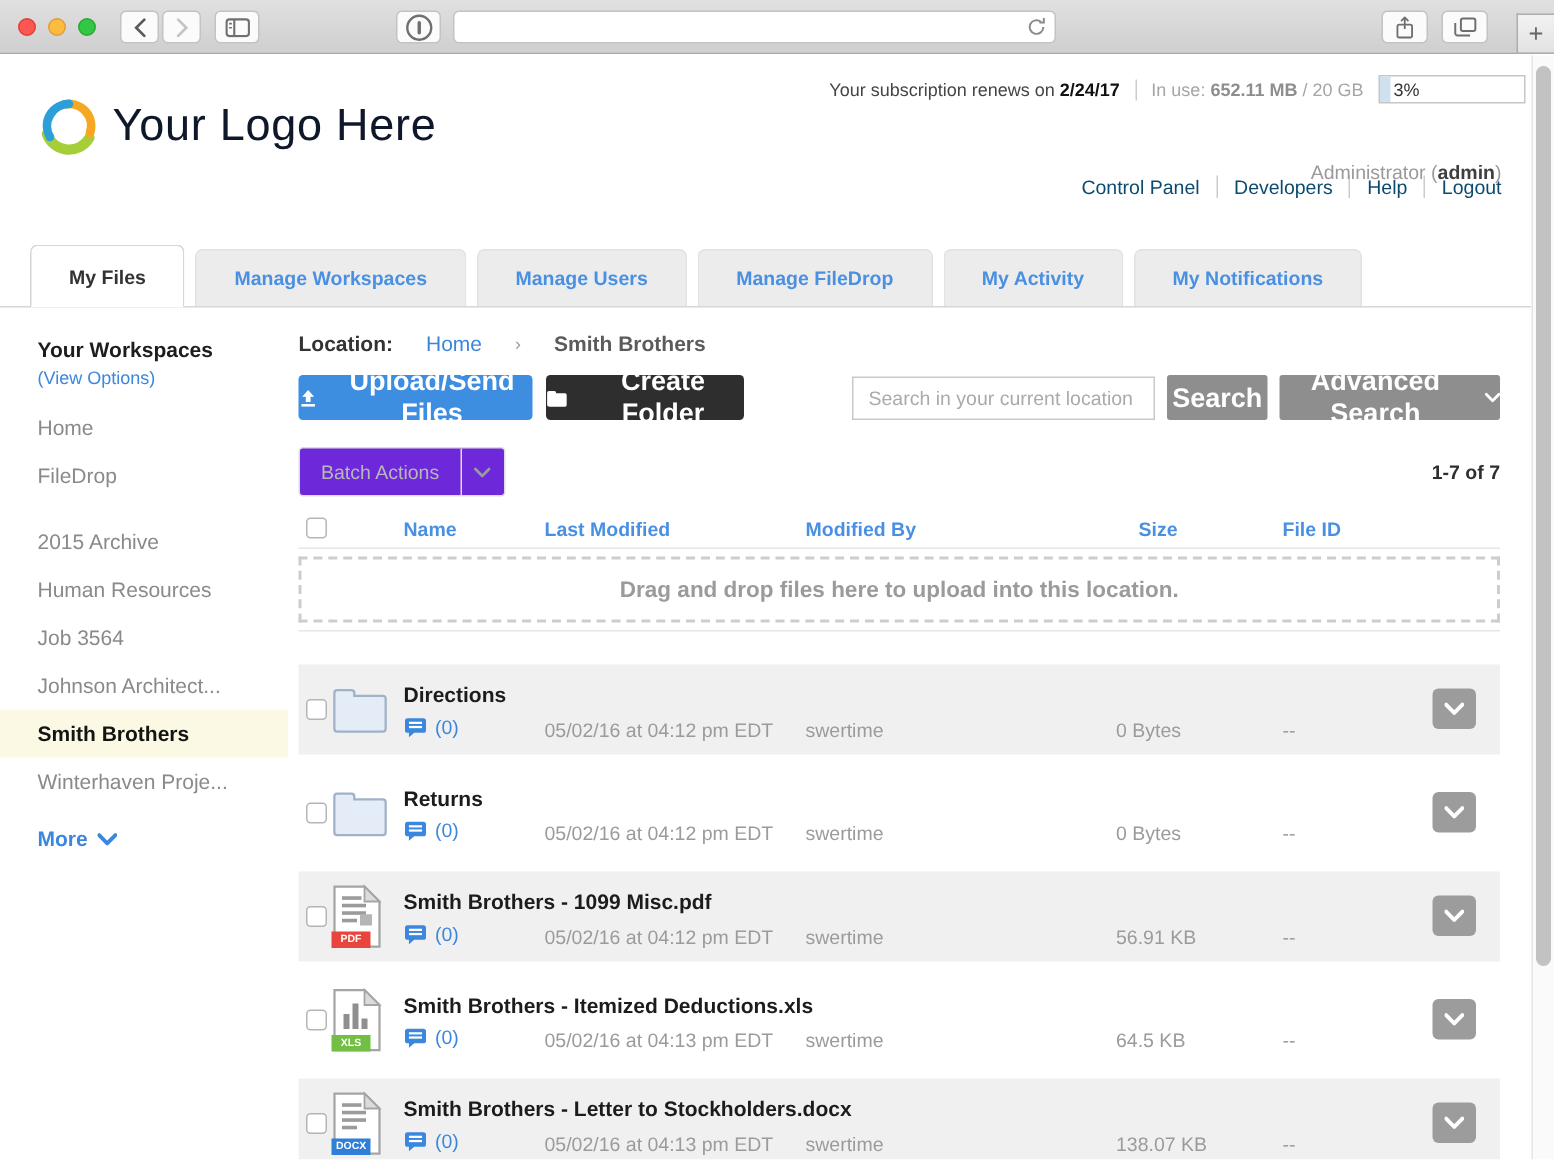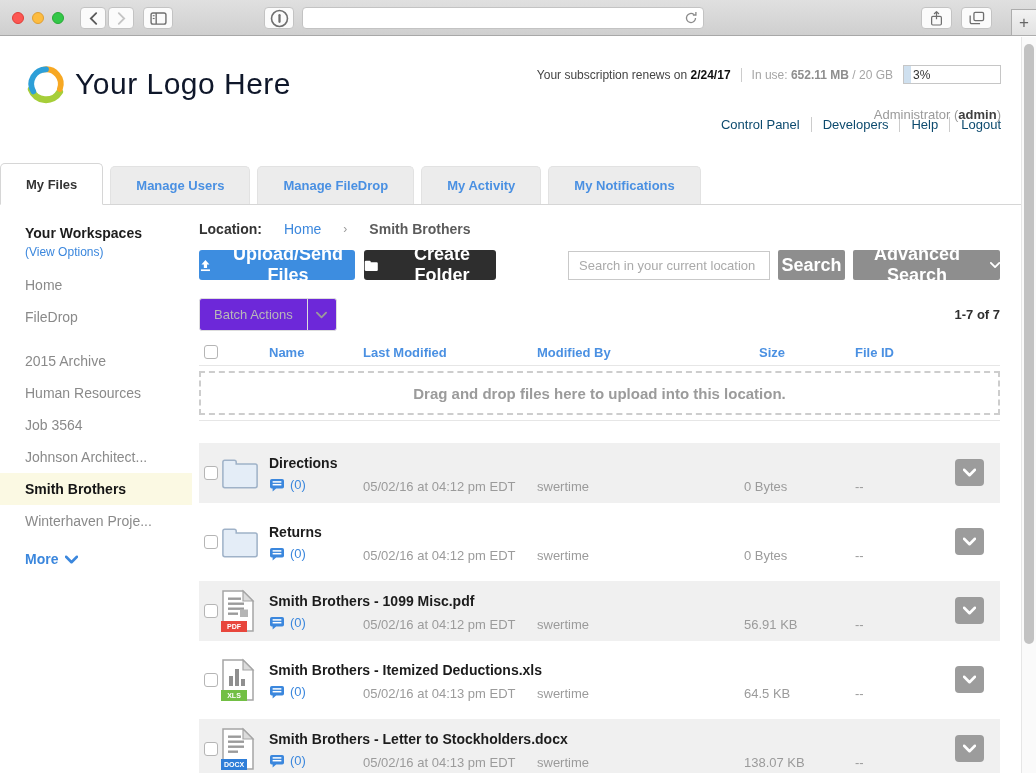--- a/index.html
+++ b/index.html
@@ -31,22 +31,22 @@
                 color:#666; font-size:17px; text-align:center; line-height:25px; }
 
   
   .app { position:absolute; top:37px; left:0; right:15px; bottom:0; background:#fff; overflow:hidden; }
   .scrollbar { position:absolute; top:37px; right:0; width:15px; bottom:0;
                background:#fafafa; border-left:1px solid #e6e6e6; }
   .scroll-thumb { position:absolute; top:7px; left:2px; width:10px; height:600px;
                   background:#c2c2c2; border-radius:6px; }
 
   
-  .account-bar { position:absolute; top:13px; right:20px; display:flex; align-items:center;
-                 font-size:12px; color:#444;margin-top:15px; }
+  .account-bar { position:absolute; top:13px; right:4px; display:flex; align-items:center;
+                 font-size:12px; color:#444; }
   .account-bar .renew b { color:#111; }
   .account-bar .sep { border-left:1px solid #ccc; height:14px; margin:0 10px; }
   .usage-label { color:#a5a5a5; }
   .usage-value { color:#8e8e8e; font-weight:bold; }
   .usage-total { color:#a5a5a5; }
   .usage-meter { position:relative; width:98px; height:19px; border:1px solid #c6c6c6; background:#fff;
                  margin-left:10px; font-size:12px; color:#333; }
   .usage-fill { position:absolute; left:0; top:0; bottom:0; width:7px; background:#cfe0ef; }
   .usage-pct { position:absolute; left:9px; top:2px; }
 
@@ -54,21 +54,21 @@
   .logo { position:absolute; top:26px; left:25px; display:flex; align-items:center; gap:8px; cursor:pointer; }
   .logo-text { color:#0f172a; font-size:30px; letter-spacing:0.5px; }
   .top-links { position:absolute; top:42px; right:20px; display:flex; align-items:center; font-size:13px; }
   .top-links a { color:#0c4a6e; text-decoration:none; padding:0 11px; cursor:pointer;margin-top:38px; }
   .top-links a:not(:last-child) { border-right:1px solid #ccc; }
   .top-links a:last-child { padding-right:0; }
   .admin-line { position:absolute; top:70px; right:20px; font-size:13px; color:#9a9a9a; }
   .admin-line b { color:#3f3f3f; }
 
   
-  .tabbar { position:absolute; top:126px; left:0; right:0; height:42px; 
+  .tabbar { position:absolute; top:126px; left:0; right:0; height:42px; padding-left:20px;
             display:flex; align-items:flex-end; border-bottom:1px solid #d6d6d6; }
   .tab { height:38px; line-height:38px; padding:0 25px; margin-right:7px; font-size:13px; font-weight:bold;
          color:#4a90e2; background:#ececec; border:1px solid #e2e2e2; border-bottom:none;
          border-radius:5px 5px 0 0; cursor:pointer; white-space:nowrap; }
   .tab.active { height:42px; line-height:42px; background:#fff; color:#333;
                 border-color:#d6d6d6; margin-bottom:-1px; border-bottom:1px solid #fff; }
 
   
   .body-area { position:absolute; top:168px; left:0; right:0; bottom:0; display:flex; }
   .sidebar { width:192px; padding-top:20px; flex:none; }
@@ -232,20 +232,21 @@
 
   <a>Help</a>
 
   <a>Logout</a>
 </div>
   <div class="admin-line"><span>Administrator (</span><b>admin</b><span>)</span></div>
 
   <div class="tabbar" id="tabbar">
   <div class="tab active">My Files</div>
 
+  <div class="tab">Manage Workspaces</div>
 
   <div class="tab">Manage Users</div>
 
   <div class="tab">Manage FileDrop</div>
 
   <div class="tab">My Activity</div>
 
   <div class="tab">My Notifications</div>
 </div>
 

